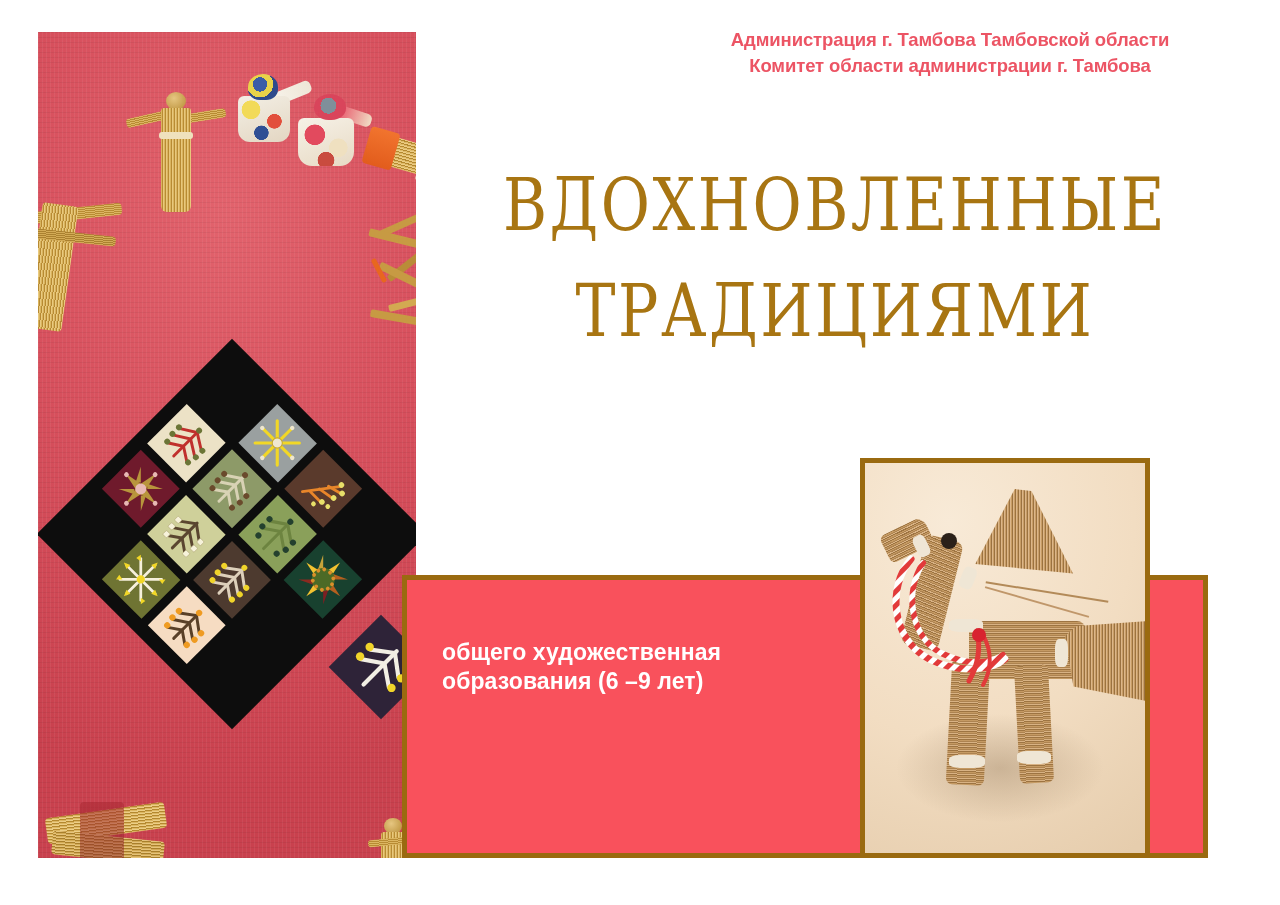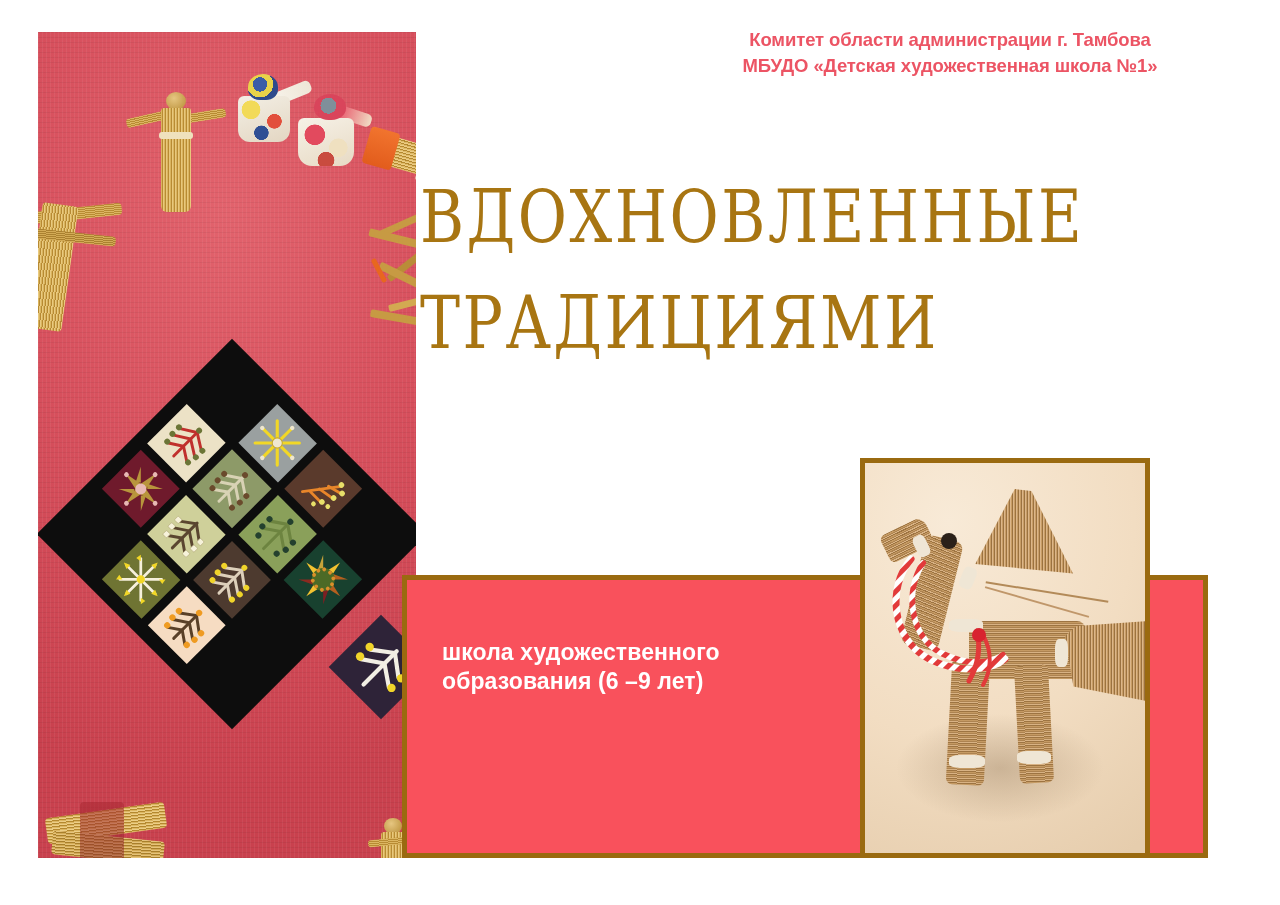--- a/index.html
+++ b/index.html
@@ -34,23 +34,24 @@
     font-size: 18.5px;
     line-height: 25.5px;
     color: #ec5464;
     letter-spacing: -0.1px;
     white-space: nowrap;
   }
 
   
   .title-block {
     position: absolute;
-    left: 420px; top: 176px;
+    left: 420px; top: 164px;
     width: 830px;
     z-index: 40;
+    text-align: center;
   }
   .title-line {
     font-family: "DejaVu Serif", serif;
     font-weight: normal;
     color: #a87512;
     letter-spacing: 1px;
     white-space: nowrap;
     transform: scaleY(1.22);
     transform-origin: center top;
   }
@@ -606,21 +607,21 @@
       <div style="position:absolute;left:2px;top:20px;width:50px;height:7px;
         background:repeating-linear-gradient(0deg,#dcb662 0 1px,#b88b33 1px 2px);
         transform:rotate(-6deg);border-radius:3px;"></div>
     </div>
   </div>
 
   <div class="pink-box"></div>
 
   <div class="pink-text" style="left:442px; top:635px;">
     <div class="pink-body">
-      <div>школа художественного</div>
+      <div>общего художественная</div>
       <div>образования (6 –9 лет)</div>
     </div>
   </div>
 
   <div class="photo-horse">
     <div class="horse-bg"></div>
     <div class="horse-shadow"></div>
 
     <div class="hfan" style="left:104px; top:26px; width:104px; height:96px;
                 clip-path: polygon(44% 0%, 60% 2%, 100% 88%, 6% 78%);"></div>
@@ -675,22 +676,22 @@
       </defs>
       <path d="M46 96 C22 124, 26 176, 64 196 C96 212, 128 206, 140 196" fill="none" stroke="url(#braid)" stroke-width="7" stroke-linecap="round"></path>
       <path d="M58 100 C40 128, 44 172, 76 190 C104 204, 126 200, 138 192" fill="none" stroke="url(#braid)" stroke-width="6" stroke-linecap="round"></path>
       <path d="M112 168 C116 186, 112 204, 104 218" fill="none" stroke="#e23a3a" stroke-width="5" stroke-linecap="round"></path>
       <path d="M118 172 C128 190, 126 208, 118 222" fill="none" stroke="#e23a3a" stroke-width="4" stroke-linecap="round"></path>
       <circle cx="114" cy="172" r="7" fill="#d8232f"></circle>
     </svg>
   </div>
 
   <div class="header-block">
+    <div class="header-line">Администрация г. Тамбова Тамбовской области</div>
     <div class="header-line">Комитет области администрации г. Тамбова</div>
-    <div class="header-line">МБУДО «Детская художественная школа №1»</div>
   </div>
 
   <div class="title-block">
     <div class="title-line l1">ВДОХНОВЛЕННЫЕ</div>
     <div class="title-line l2">ТРАДИЦИЯМИ</div>
   </div>
 
 </div>
 
 </body></html>

